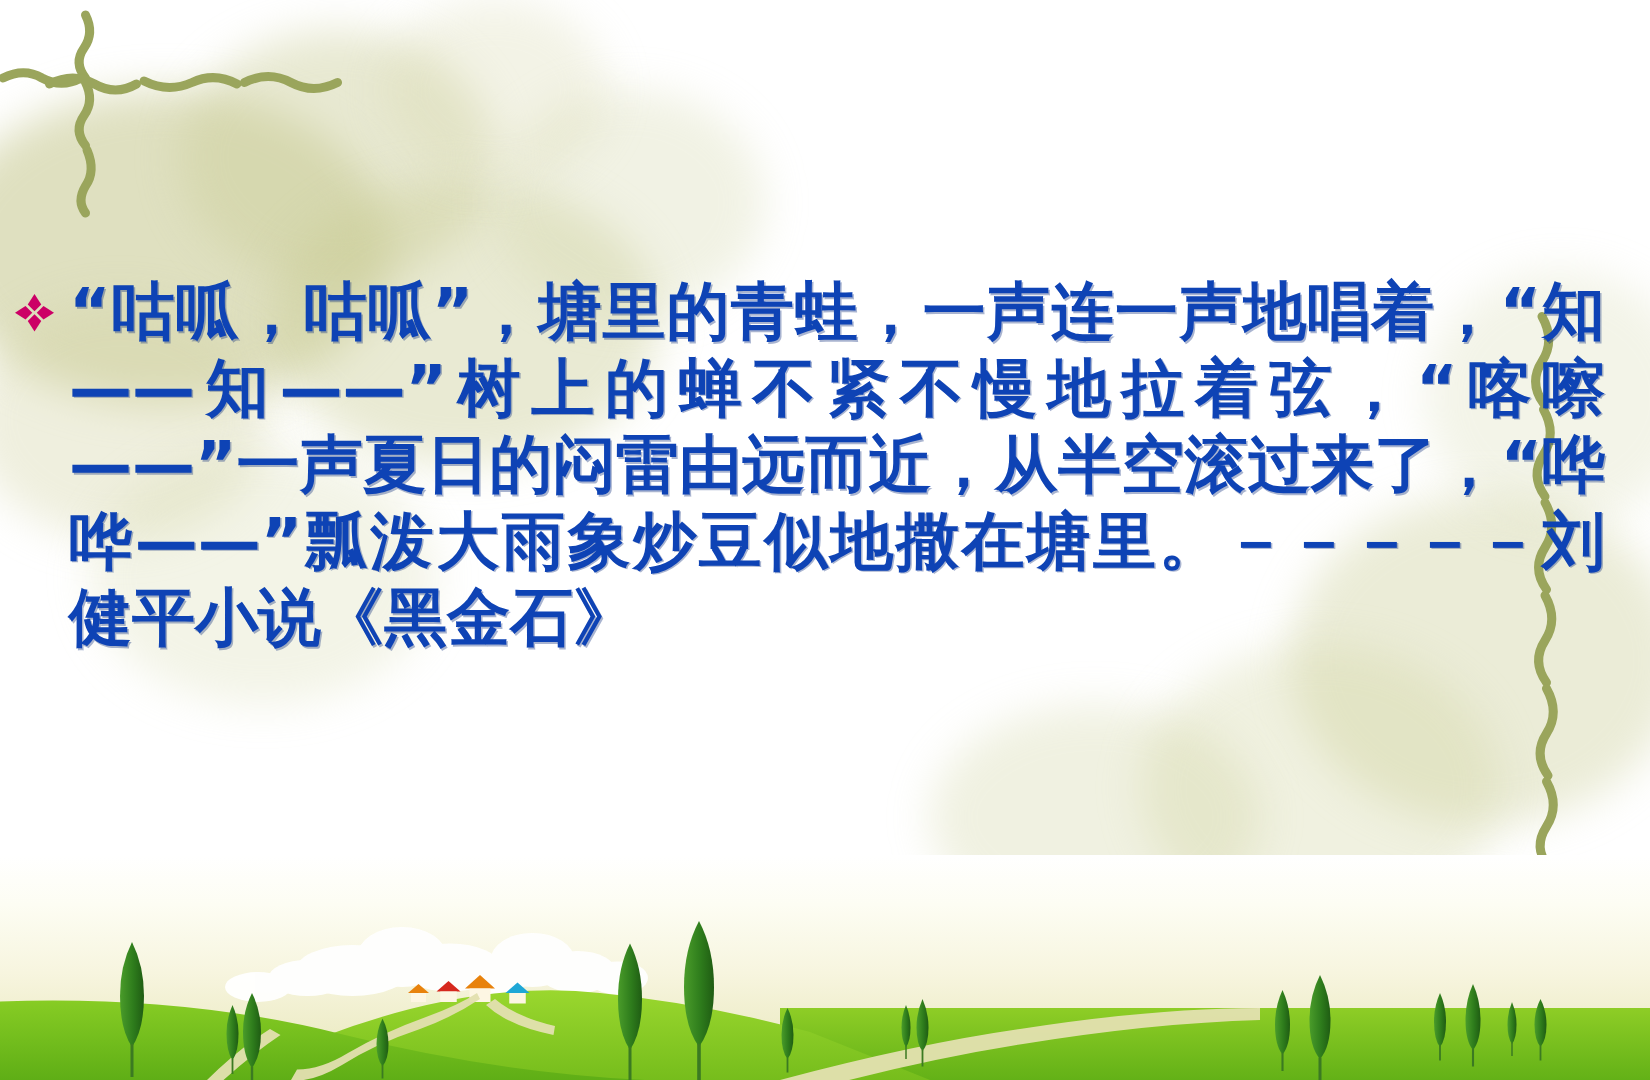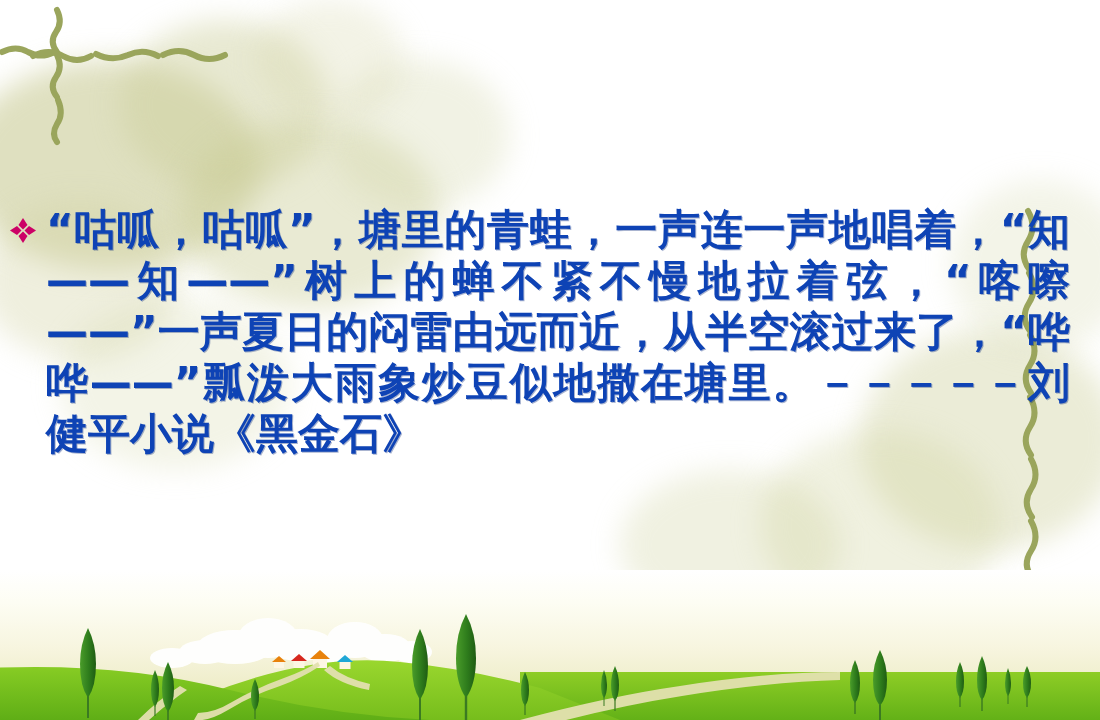--- a/index.html
+++ b/index.html
@@ -27,21 +27,21 @@
   .fol-j{left:620px;top:470px;width:220px;height:150px;background:rgba(206,208,155,.30);}
   .fol-k{left:255px;top:0px;width:150px;height:120px;background:rgba(214,216,172,.30);}
 
   
   .vine{position:absolute;pointer-events:none;}
   .vine-cross{left:0;top:0;}
   .vine-right{left:1012px;top:205px;}
 
   
   #textblock{
-    position:absolute;left:0;top:204px;width:1070px;
+    position:absolute;left:0;top:182px;width:1070px;
     display:flex;align-items:flex-start;
   }
   #bullet{
     flex:0 0 auto;width:46px;padding-top:12px;
     display:flex;justify-content:center;
   }
   #bullet svg{display:block;}
   #bodytext{
     flex:1 1 auto;
     color:#0e43b5;

